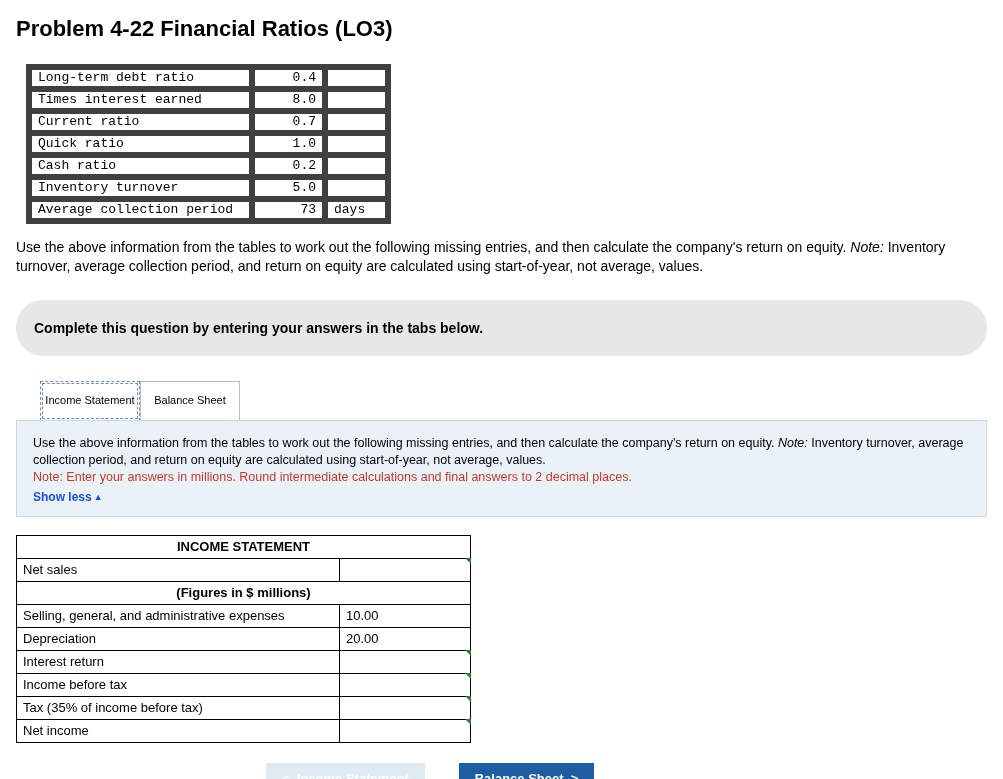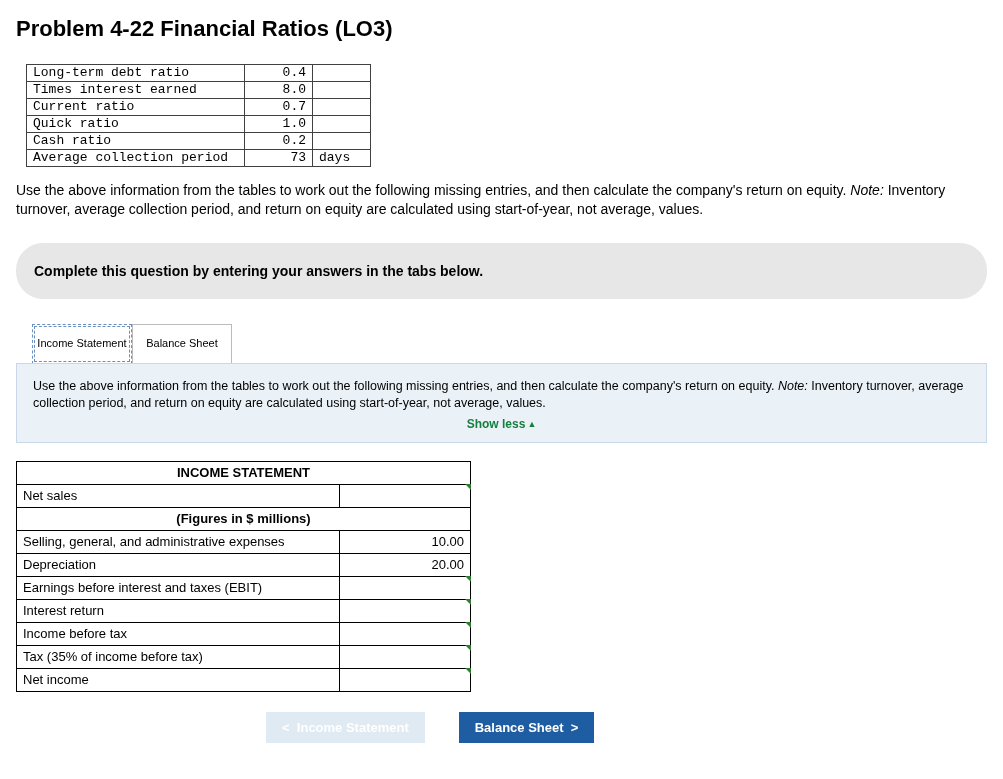--- a/index.html
+++ b/index.html
@@ -16,21 +16,21 @@
     margin: 0 0 22px 0;
   }
   .ratios {
     font-family: "Courier New", monospace;
     font-size: 13px;
     border-collapse: collapse;
     margin-left: 10px;
     margin-bottom: 14px;
   }
   .ratios td {
-    border: 1px solid #404040;
+    border: 6px solid #404040;
     padding: 0 6px 0 6px;
     line-height: 16px;
     height: 16px;
   }
   .ratios td.lbl { width: 205px; }
   .ratios td.val { width: 55px; text-align: right; }
   .ratios td.unit { width: 45px; }
   .intro {
     font-size: 14px;
     margin: 0 4px 24px 0;
@@ -39,21 +39,21 @@
   .note-it { font-style: italic; }
   .prompt-bar {
     background: #e7e7e7;
     padding: 20px 18px;
     font-weight: bold;
     font-size: 14px;
     margin-bottom: 24px;
     border-radius: 27px;
   }
   .tabs {
-    margin-left: 16px;
+    margin-left: 24px;
     margin-bottom: 0;
   }
   .tab {
     display: inline-flex;
     align-items: center;
     justify-content: center;
     text-align: center;
     width: 100px;
     height: 40px;
     font-family: Verdana, sans-serif;
@@ -77,23 +77,23 @@
     background: #eaf2f8;
     border: 1px solid #c8d8e8;
     padding: 14px 16px 10px 16px;
     font-family: Verdana, sans-serif;
     font-size: 12.5px;
     line-height: 1.35;
     position: relative;
   }
   .instruct-box .red { color: #c0392b; }
   .show-less {
-    text-align: center;
-    font-weight: bold;
-    color: #15803d;
+    text-align: left;
+    font-weight: bold;
+    color: #1d4ed8;
     font-size: 12px;
     padding-top: 4px;
     cursor: pointer;
   }
   .show-less .tri { font-size: 9px; vertical-align: 1px; margin-left: 2px;}
   .is-table {
     border-collapse: collapse;
     margin-top: 18px;
     font-size: 13px;
   }
@@ -103,21 +103,20 @@
     height: 16px;
   }
   .is-table th.hdr {
     background: #fff;
     font-weight: bold;
     text-align: center;
   }
   .is-table td.row-lbl { width: 310px; }
   .is-table td.row-val {
     width: 118px;
-    text-align: right;
     background: #fff;
     position: relative;
   }
   .is-table td.input-cell {
     position: relative;
   }
   .is-table td.input-cell::after {
     content: "";
     position: absolute;
     right: -1px; top: -1px;
@@ -174,39 +173,45 @@
         <td class="lbl">Quick ratio</td>
         <td class="val">1.0</td>
         <td class="unit"></td>
       </tr>
   <tr>
         <td class="lbl">Cash ratio</td>
         <td class="val">0.2</td>
         <td class="unit"></td>
       </tr>
   <tr>
+        <td class="lbl">Inventory turnover</td>
+        <td class="val">5.0</td>
+        <td class="unit"></td>
+      </tr>
+  <tr>
         <td class="lbl">Average collection period</td>
         <td class="val">73</td>
         <td class="unit">days</td>
       </tr>
 </tbody>
   </table>
 
 <p class="intro">
   <span>Use the above information from the tables to work out the following missing entries, and then calculate the company's return on equity. </span><span class="note-it">Note:</span><span> Inventory turnover, average collection period, and return on equity are calculated using start-of-year, not average, values.</span>
 </p>
 
 <div class="prompt-bar">Complete this question by entering your answers in the tabs below.</div>
 
 <div class="tabs">
   <div class="tab active">Income Statement</div><div class="tab">Balance Sheet</div>
 </div>
 
 <div class="instruct-box">
   <span>Use the above information from the tables to work out the following missing entries, and then calculate the company's return on equity. </span><span class="note-it">Note:</span><span> Inventory turnover, average collection period, and return on equity are calculated using start-of-year, not average, values.</span><br>
+  <span class="red">Note: Enter your answers in millions. Round intermediate calculations and final answers to 2 decimal places.</span>
   <div class="show-less">
     <span>Show less</span><span class="tri">▲</span>
   </div>
 </div>
 
 <table class="is-table">
   <tbody>
       <tr>
         <th class="hdr" colspan="2">INCOME STATEMENT</th>
       </tr>
@@ -217,24 +222,20 @@
   <tr>
         <th class="hdr" colspan="2">(Figures in $ millions)</th>
       </tr>
   <tr>
         <td class="row-lbl">Selling, general, and administrative expenses</td>
         <td class="row-val">10.00</td>
       </tr>
   <tr>
         <td class="row-lbl">Depreciation</td>
         <td class="row-val">20.00</td>
-      </tr>
-  <tr>
-        <td class="row-lbl">Earnings before interest and taxes (EBIT)</td>
-        <td class="row-val input-cell"></td>
       </tr>
   <tr>
         <td class="row-lbl">Interest return</td>
         <td class="row-val input-cell"></td>
       </tr>
   <tr>
         <td class="row-lbl">Income before tax</td>
         <td class="row-val input-cell"></td>
       </tr>
   <tr>

